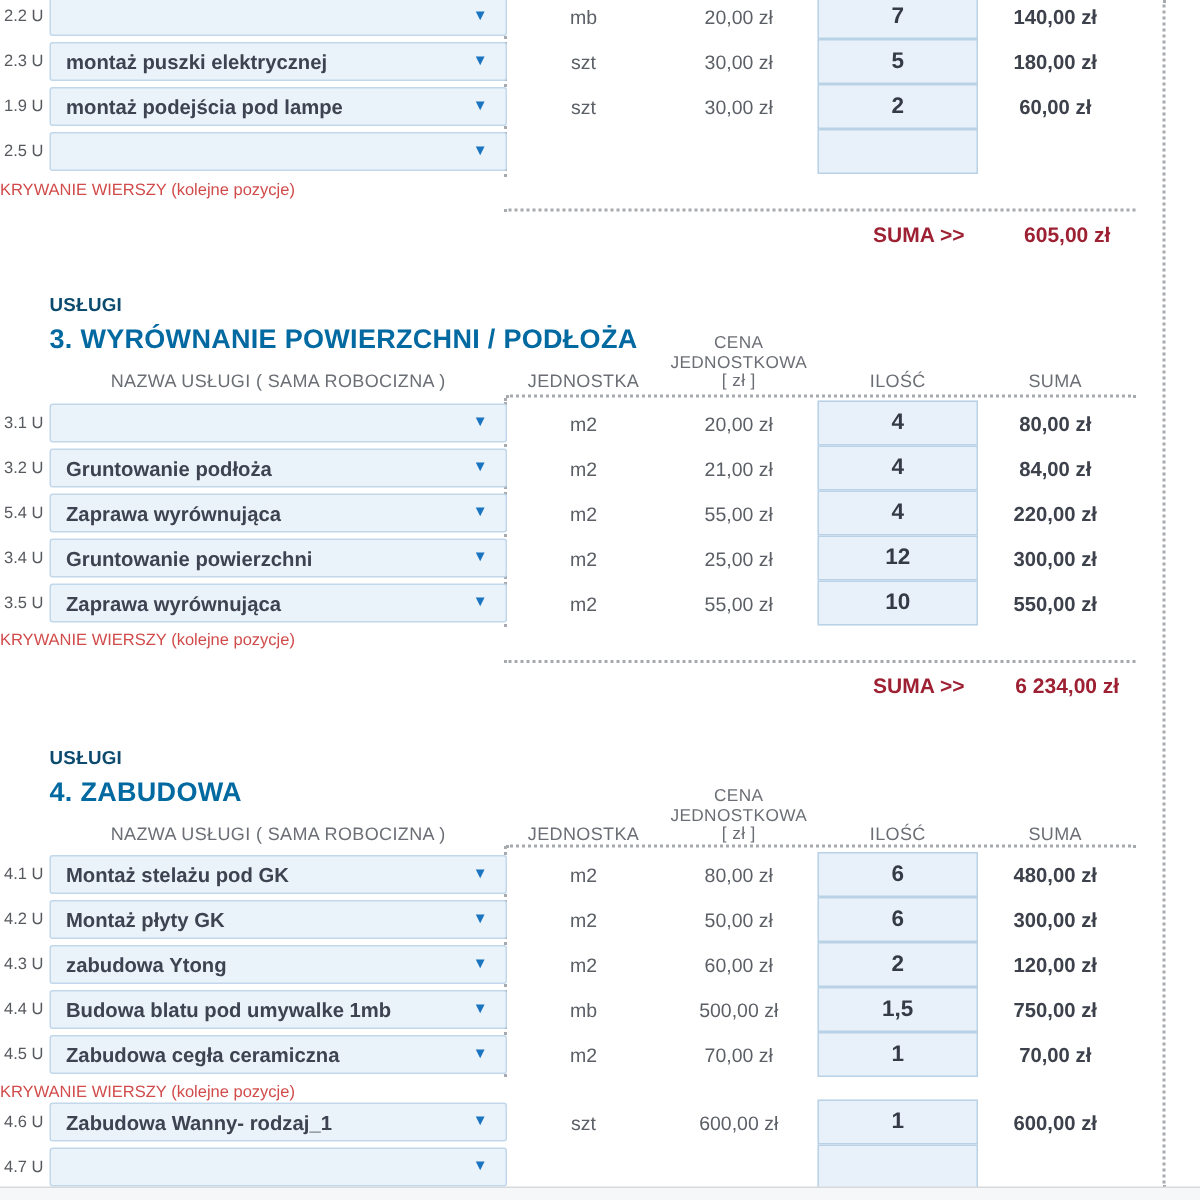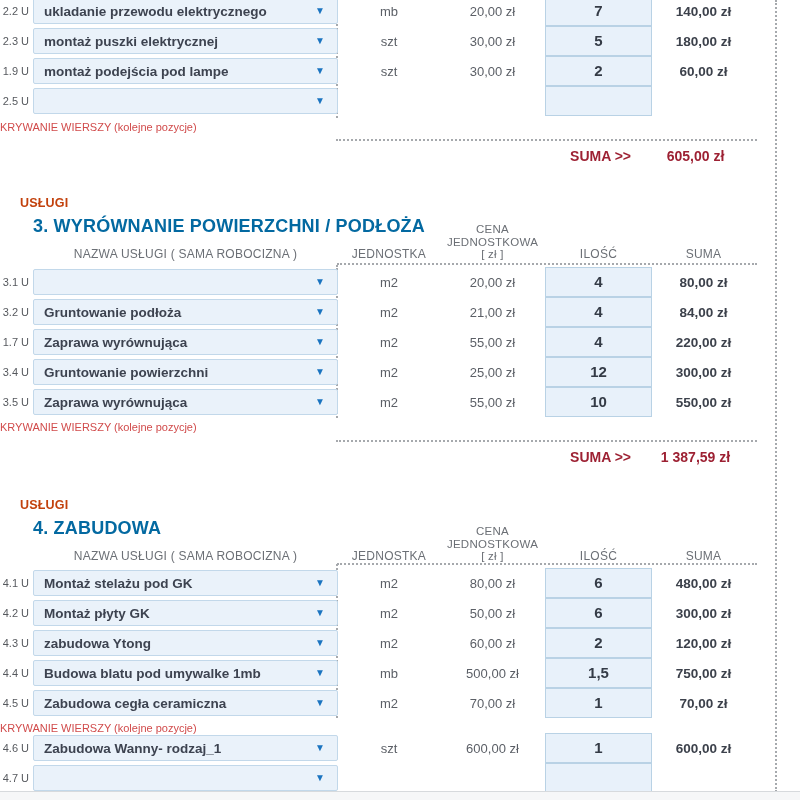--- a/index.html
+++ b/index.html
@@ -10,21 +10,21 @@
     -webkit-font-smoothing:antialiased;
   }
   
   .dash-v{position:absolute;width:0;border-left:2px dotted #a6a9ad;z-index:1;}
   .dash-h{position:absolute;height:0;border-top:2px dotted #a6a9ad;z-index:1;}
   .bottom-divider{position:absolute;left:0;top:791px;width:800px;height:1px;background:#d7dadd;z-index:5;}
   .bottom-area{position:absolute;left:0;top:792px;width:800px;height:8px;background:#f6f7f8;z-index:4;}
 
   .section{position:absolute;left:0;width:800px;z-index:2;}
 
-  .uslugi-label{position:absolute;left:20px;font-size:12.5px;font-weight:bold;color:#c2410c;letter-spacing:.2px;}
+  .uslugi-label{position:absolute;left:33px;font-size:12.5px;font-weight:bold;color:#0c4a6e;letter-spacing:.2px;}
   .section-title{position:absolute;left:33px;font-size:18px;font-weight:bold;color:#0369a1;letter-spacing:.2px;white-space:nowrap;}
 
   .hdr-row{position:absolute;left:0;width:755px;height:36px;display:grid;
     grid-template-columns:33px 305px 102px 105px 107px 103px;align-items:end;
     color:#6b6f75;font-size:12px;letter-spacing:.25px;}
   .hdr-cell{text-align:center;padding-bottom:1px;white-space:nowrap;}
   .hdr-price div{line-height:12.5px;font-size:11.5px;text-align:center;}
 
   .rows{position:absolute;left:0;width:755px;}
   .row{display:grid;grid-template-columns:33px 305px 102px 105px 107px 103px;height:30px;align-items:center;}
@@ -33,22 +33,22 @@
     display:flex;align-items:center;padding:0 12px 0 10px;overflow:hidden;}
   .nametext{font-size:13.5px;font-weight:bold;color:#3d4350;white-space:nowrap;}
   .arrow{margin-left:auto;color:#1b74c0;font-size:10px;line-height:10px;}
   .unit,.price{font-size:13px;color:#5b5f66;text-align:center;white-space:nowrap;}
   .qtycell{height:30px;margin-top:-1px;box-sizing:border-box;border:1px solid #b9d2e5;background:#e8f1fa;
     display:flex;align-items:center;justify-content:center;font-size:15px;font-weight:bold;color:#343b46;}
   .sumcell{font-size:13.5px;font-weight:bold;color:#3c414b;text-align:center;white-space:nowrap;}
 
   .note{position:absolute;left:0;font-size:11px;color:#d14b4b;white-space:nowrap;}
   .sumarow{position:absolute;left:0;width:755px;height:17px;}
-  .sumalabel{position:absolute;left:428px;width:203px;text-align:right;font-size:14px;font-weight:bold;color:#9d2133;}
-  .sumavalue{position:absolute;left:644px;width:103px;text-align:center;font-size:14px;font-weight:bold;color:#9d2133;}
+  .sumalabel{position:absolute;left:440px;width:203px;text-align:right;font-size:14px;font-weight:bold;color:#9d2133;}
+  .sumavalue{position:absolute;left:660px;width:103px;text-align:center;font-size:14px;font-weight:bold;color:#9d2133;}
 </style>
 </head>
 <body>
 
 <div class="canvas">
 
   <div class="dash-v" style="left:775px;top:0;height:792px;"></div>
   <div class="dash-v" style="left:336px;top:0;height:118px;"></div>
   <div class="dash-v" style="left:336px;top:265px;height:153px;"></div>
   <div class="dash-v" style="left:336px;top:564px;height:154px;"></div>
@@ -57,21 +57,20 @@
   <div class="dash-h" style="left:336px;top:440px;width:421px;"></div>
   <div class="dash-h" style="left:337px;top:563px;width:420px;"></div>
   <div class="bottom-divider"></div>
   <div class="bottom-area"></div>
   <div id="sections-root">
       <div class="section" style="top: -4px;">
         <div class="rows" style="top: 0px;">
           <div class="row">
             <span class="rownum">2.2 U</span>
             <div class="namecell">
-              <span class="nametext">ukladanie przewodu elektrycznego</span>
               <span class="arrow">▼</span>
             </div>
             <div class="unit">mb</div>
             <div class="price">20,00 zł</div>
             <div class="qtycell">7</div>
             <div class="sumcell">140,00 zł</div>
           </div>
           <div class="row">
             <span class="rownum">2.3 U</span>
             <div class="namecell">
@@ -143,21 +142,21 @@
             <div class="namecell">
               <span class="nametext">Gruntowanie podłoża</span>
               <span class="arrow">▼</span>
             </div>
             <div class="unit">m2</div>
             <div class="price">21,00 zł</div>
             <div class="qtycell">4</div>
             <div class="sumcell">84,00 zł</div>
           </div>
           <div class="row">
-            <span class="rownum">1.7 U</span>
+            <span class="rownum">5.4 U</span>
             <div class="namecell">
               <span class="nametext">Zaprawa wyrównująca</span>
               <span class="arrow">▼</span>
             </div>
             <div class="unit">m2</div>
             <div class="price">55,00 zł</div>
             <div class="qtycell">4</div>
             <div class="sumcell">220,00 zł</div>
           </div>
           <div class="row">
@@ -179,21 +178,21 @@
             </div>
             <div class="unit">m2</div>
             <div class="price">55,00 zł</div>
             <div class="qtycell">10</div>
             <div class="sumcell">550,00 zł</div>
           </div>
         </div>
         <div class="note" style="top: 225px;">KRYWANIE WIERSZY (kolejne pozycje)</div>
         <div class="sumarow" style="top: 253px;">
           <span class="sumalabel">SUMA &gt;&gt;</span>
-          <span class="sumavalue">1 387,59 zł</span>
+          <span class="sumavalue">6 234,00 zł</span>
         </div>
       </div>
       <div class="section" style="top: 498px;">
         <div class="uslugi-label" style="top: 0px;">USŁUGI</div>
         <div class="section-title" style="top: 20px;">4. ZABUDOWA</div>
         <div class="hdr-row" style="top: 27px;">
           <div class="hdr-cell"></div>
           <div class="hdr-cell">NAZWA USŁUGI ( SAMA ROBOCIZNA )</div>
           <div class="hdr-cell">JEDNOSTKA</div>
           <div class="hdr-cell hdr-price">

